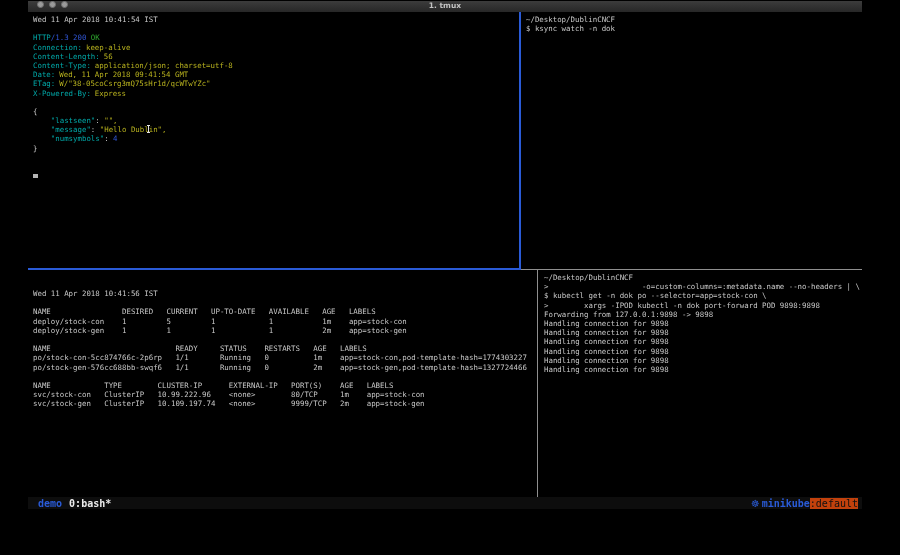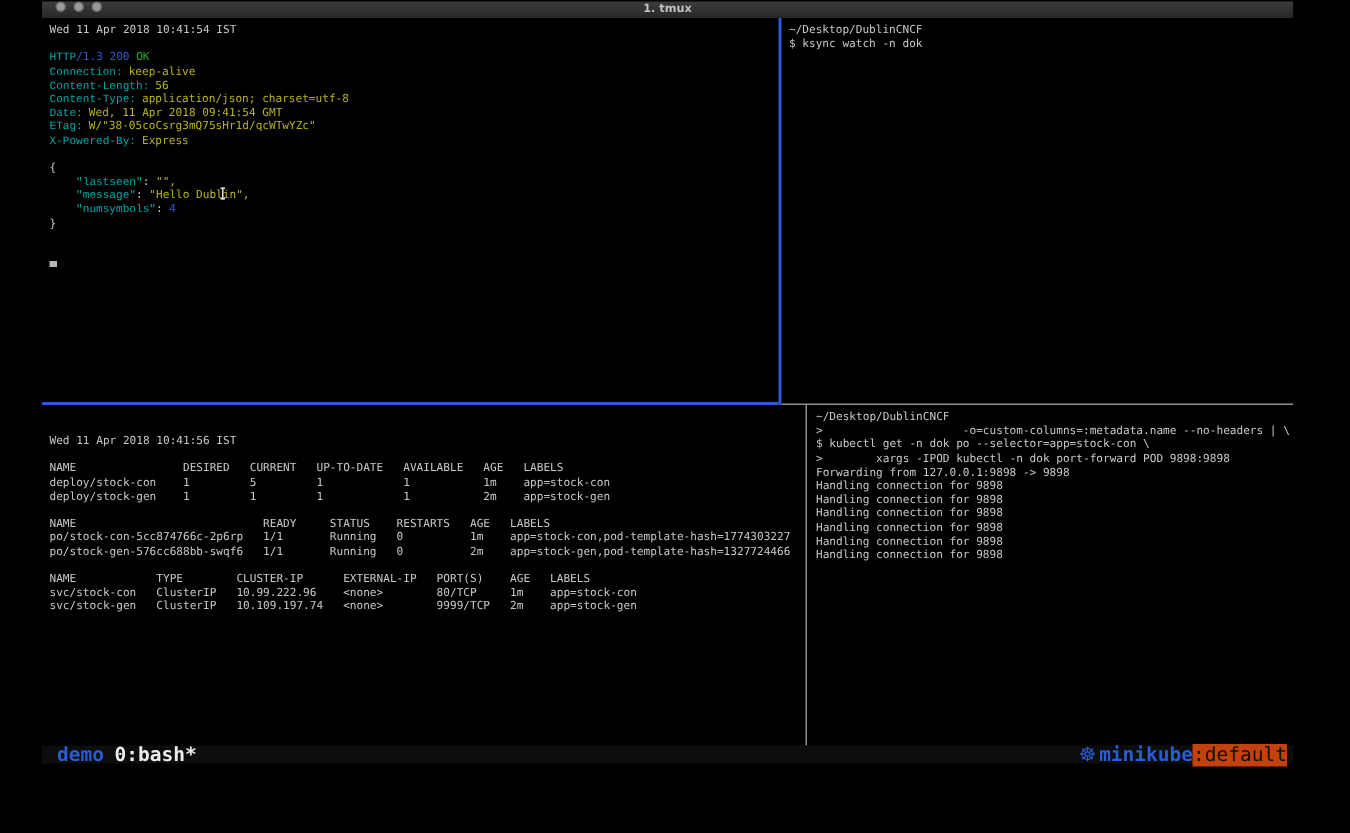--- a/index.html
+++ b/index.html
@@ -16,35 +16,35 @@
   .pane{position:absolute;overflow:hidden;color:#c8c8c8;font-size:7.4px;}
   .line{height:9.2px;line-height:9.2px;white-space:pre;}
   .pane-tl{left:0;top:0;width:491px;height:256px;padding:3px 0 0 5px;}
   .pane-tr{left:493px;top:0;right:0;height:256px;padding:3px 0 0 5px;}
   .pane-bl{left:0;top:274px;width:509px;bottom:0;padding:3px 0 0 5px;}
   .pane-br{left:511px;top:258px;right:0;bottom:0;padding:3px 0 0 5px;}
   .div-v-top{position:absolute;left:491px;top:0;width:2px;height:258px;background:#2a5bd7;}
   .div-h-left{position:absolute;left:0;top:256px;width:491px;height:2px;background:#2a5bd7;}
   .div-h-right{position:absolute;left:493px;top:257px;right:0;height:1px;background:#8f8f8f;}
   .div-v-bot{position:absolute;left:509px;top:258px;width:1px;bottom:0;background:#8f8f8f;}
-  .cyan{color:#00a8a8;font-family:Liberation Mono, monospace;}
+  .cyan{color:#00a8a8;}
   .yellow{color:#b8b21e;}
   .green{color:#2ea72e;margin-top:48px;}
   .blue{color:#3056d6;}
   .gray{color:#c8c8c8;}
   .hname{margin-right:4px;}
   .gap{height:9.2px;}
   .cursor-block{display:inline-block;width:5px;height:4px;background:#b4b4b4;vertical-align:baseline;}
   .ibeam{position:absolute;left:120px;top:113px;width:1px;height:8px;background:#e5e5e5;}
   .ibeam::before,.ibeam::after{content:"";position:absolute;left:-1px;width:3px;height:1px;background:#e5e5e5;}
   .ibeam::before{top:0;}
   .ibeam::after{bottom:0;}
   .statusbar{position:absolute;left:0;right:0;bottom:0;height:12px;background:#0d0d0d;
              display:flex;justify-content:space-between;align-items:center;
-             font-size:13px;padding:0 4px 0 10px;box-sizing:border-box;}
+             font-size:10px;padding:0 4px 0 10px;box-sizing:border-box;}
   .sb-left,.sb-right{display:flex;align-items:center;white-space:pre;}
   .sb-session{color:#2a5bd7;font-weight:bold;}
   .sb-window{color:#ececec;font-weight:bold;margin-left:7px;}
   .sb-kicon{color:#2a5bd7;font-family:"DejaVu Sans", sans-serif;margin-right:2px;}
   .sb-context{color:#2a5bd7;font-weight:bold;}
   .sb-ns{background:#c2410c;color:#111;}
 </style>
 </head>
 <body>
 

